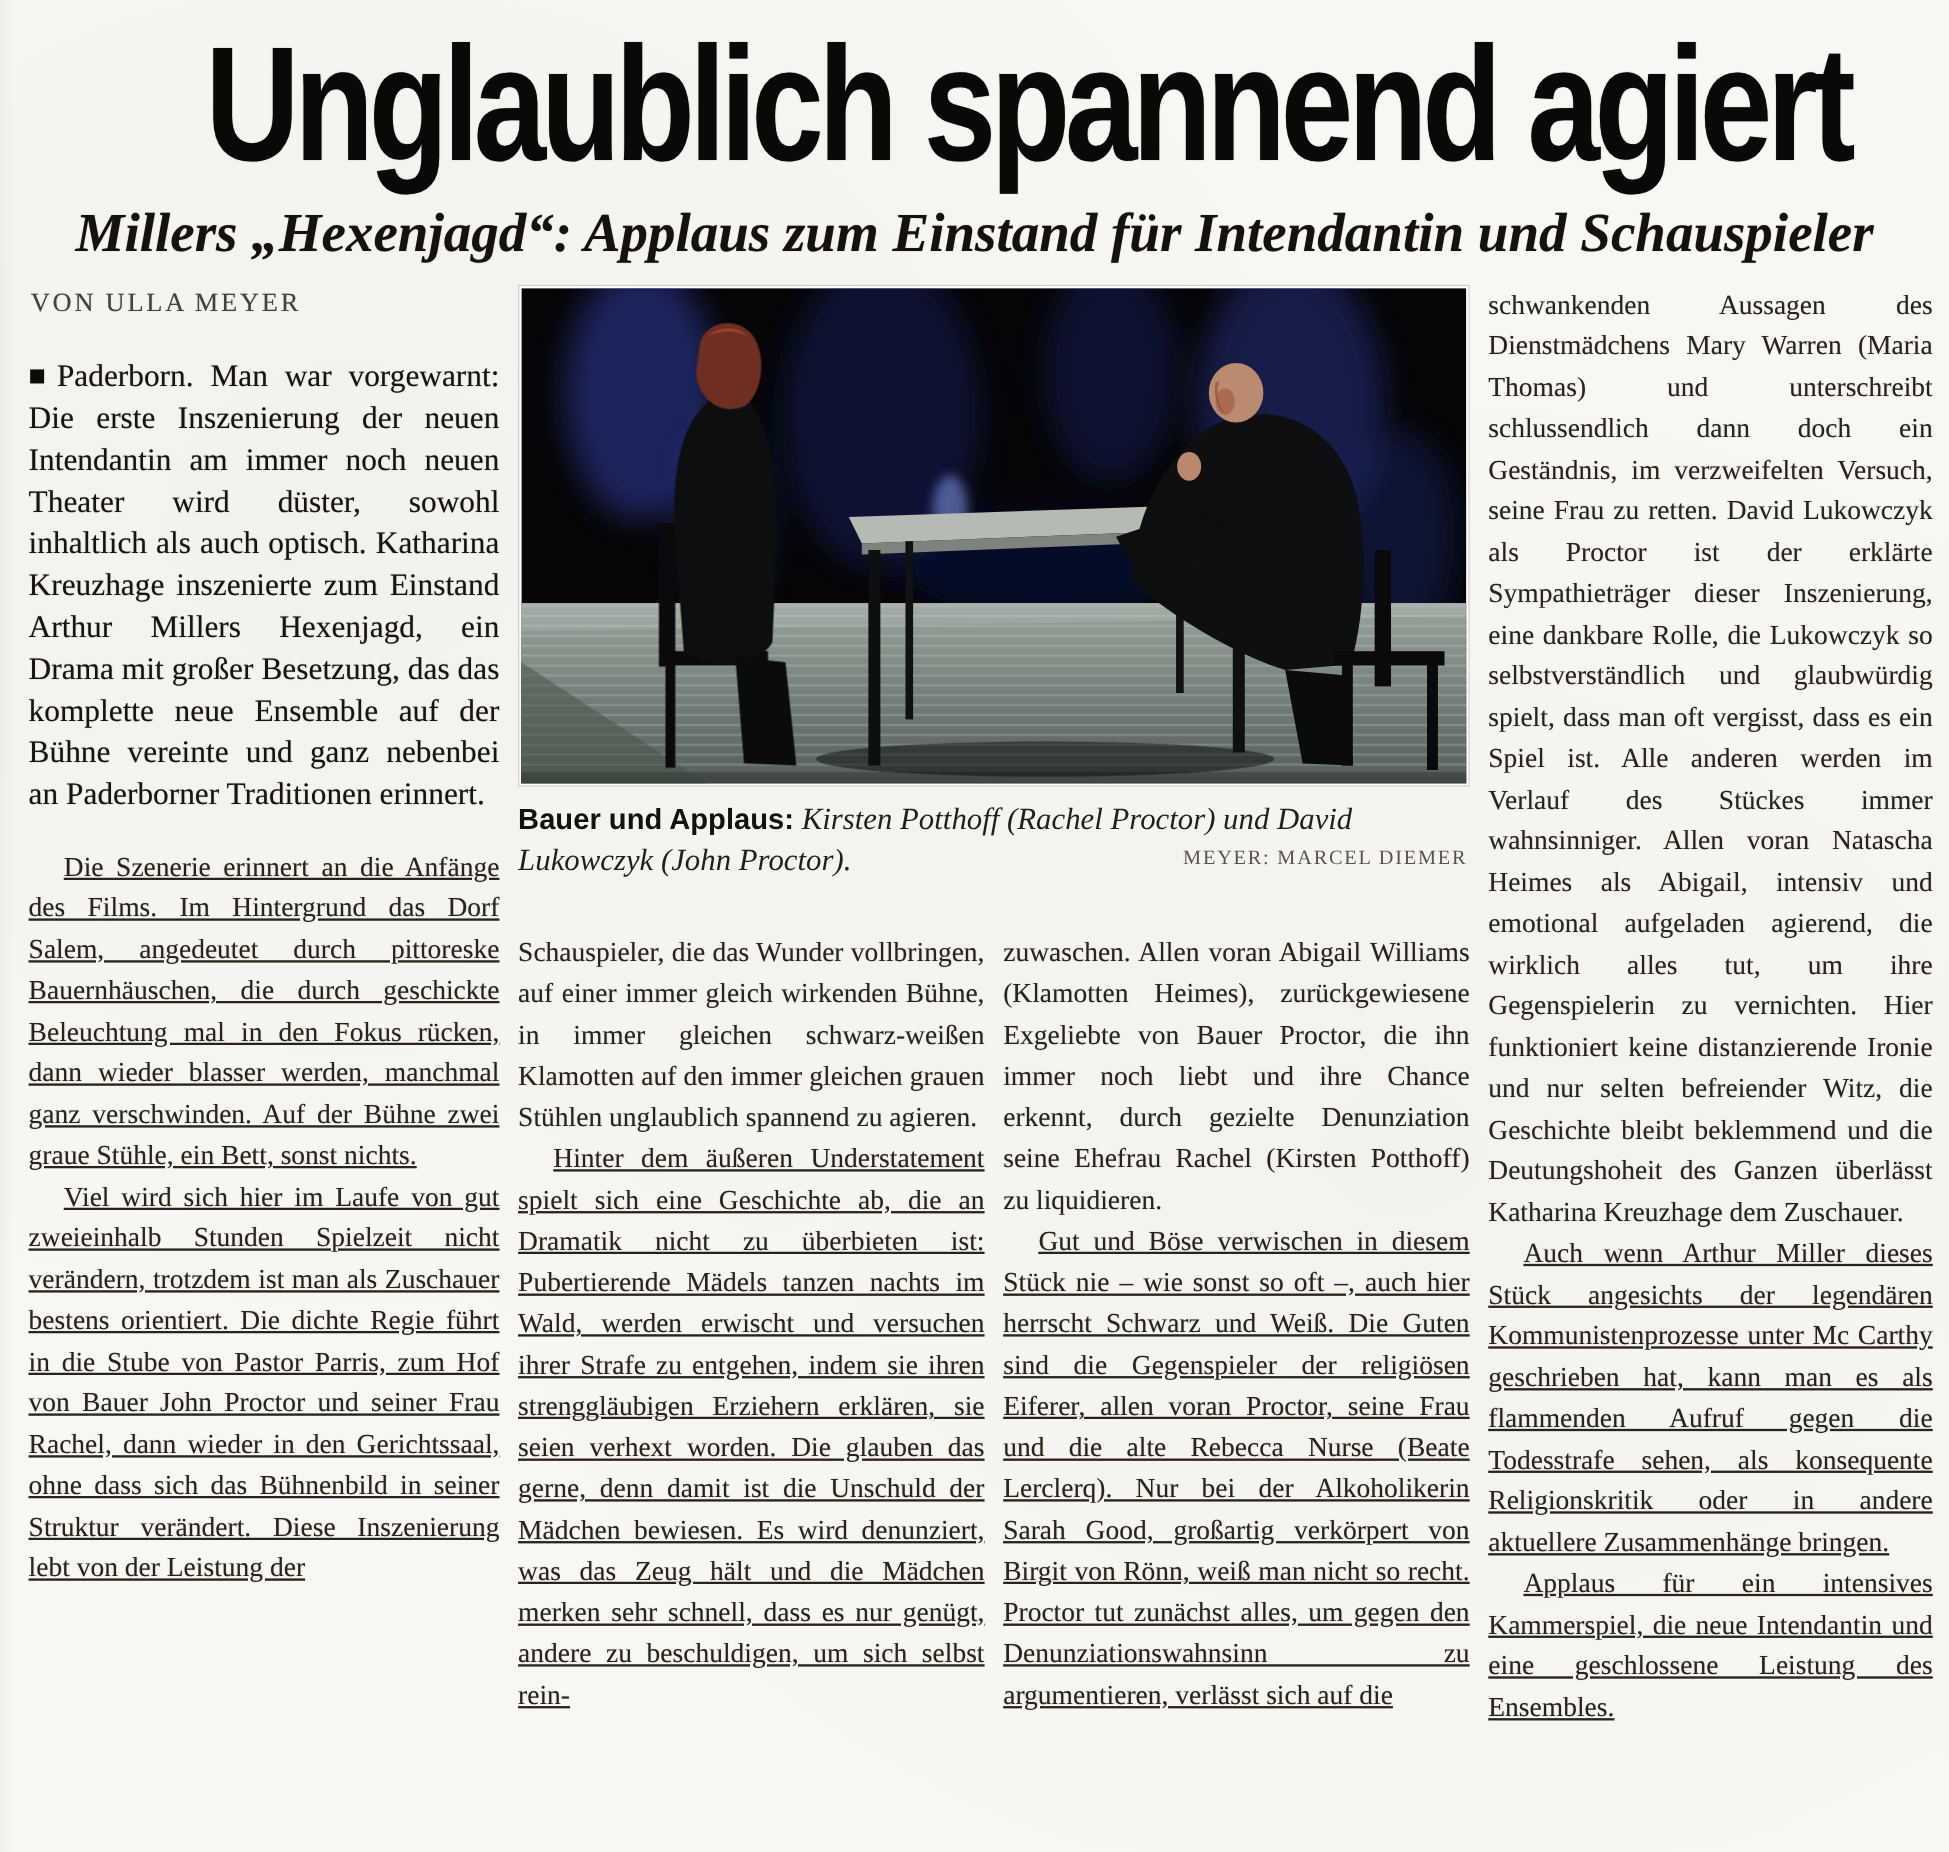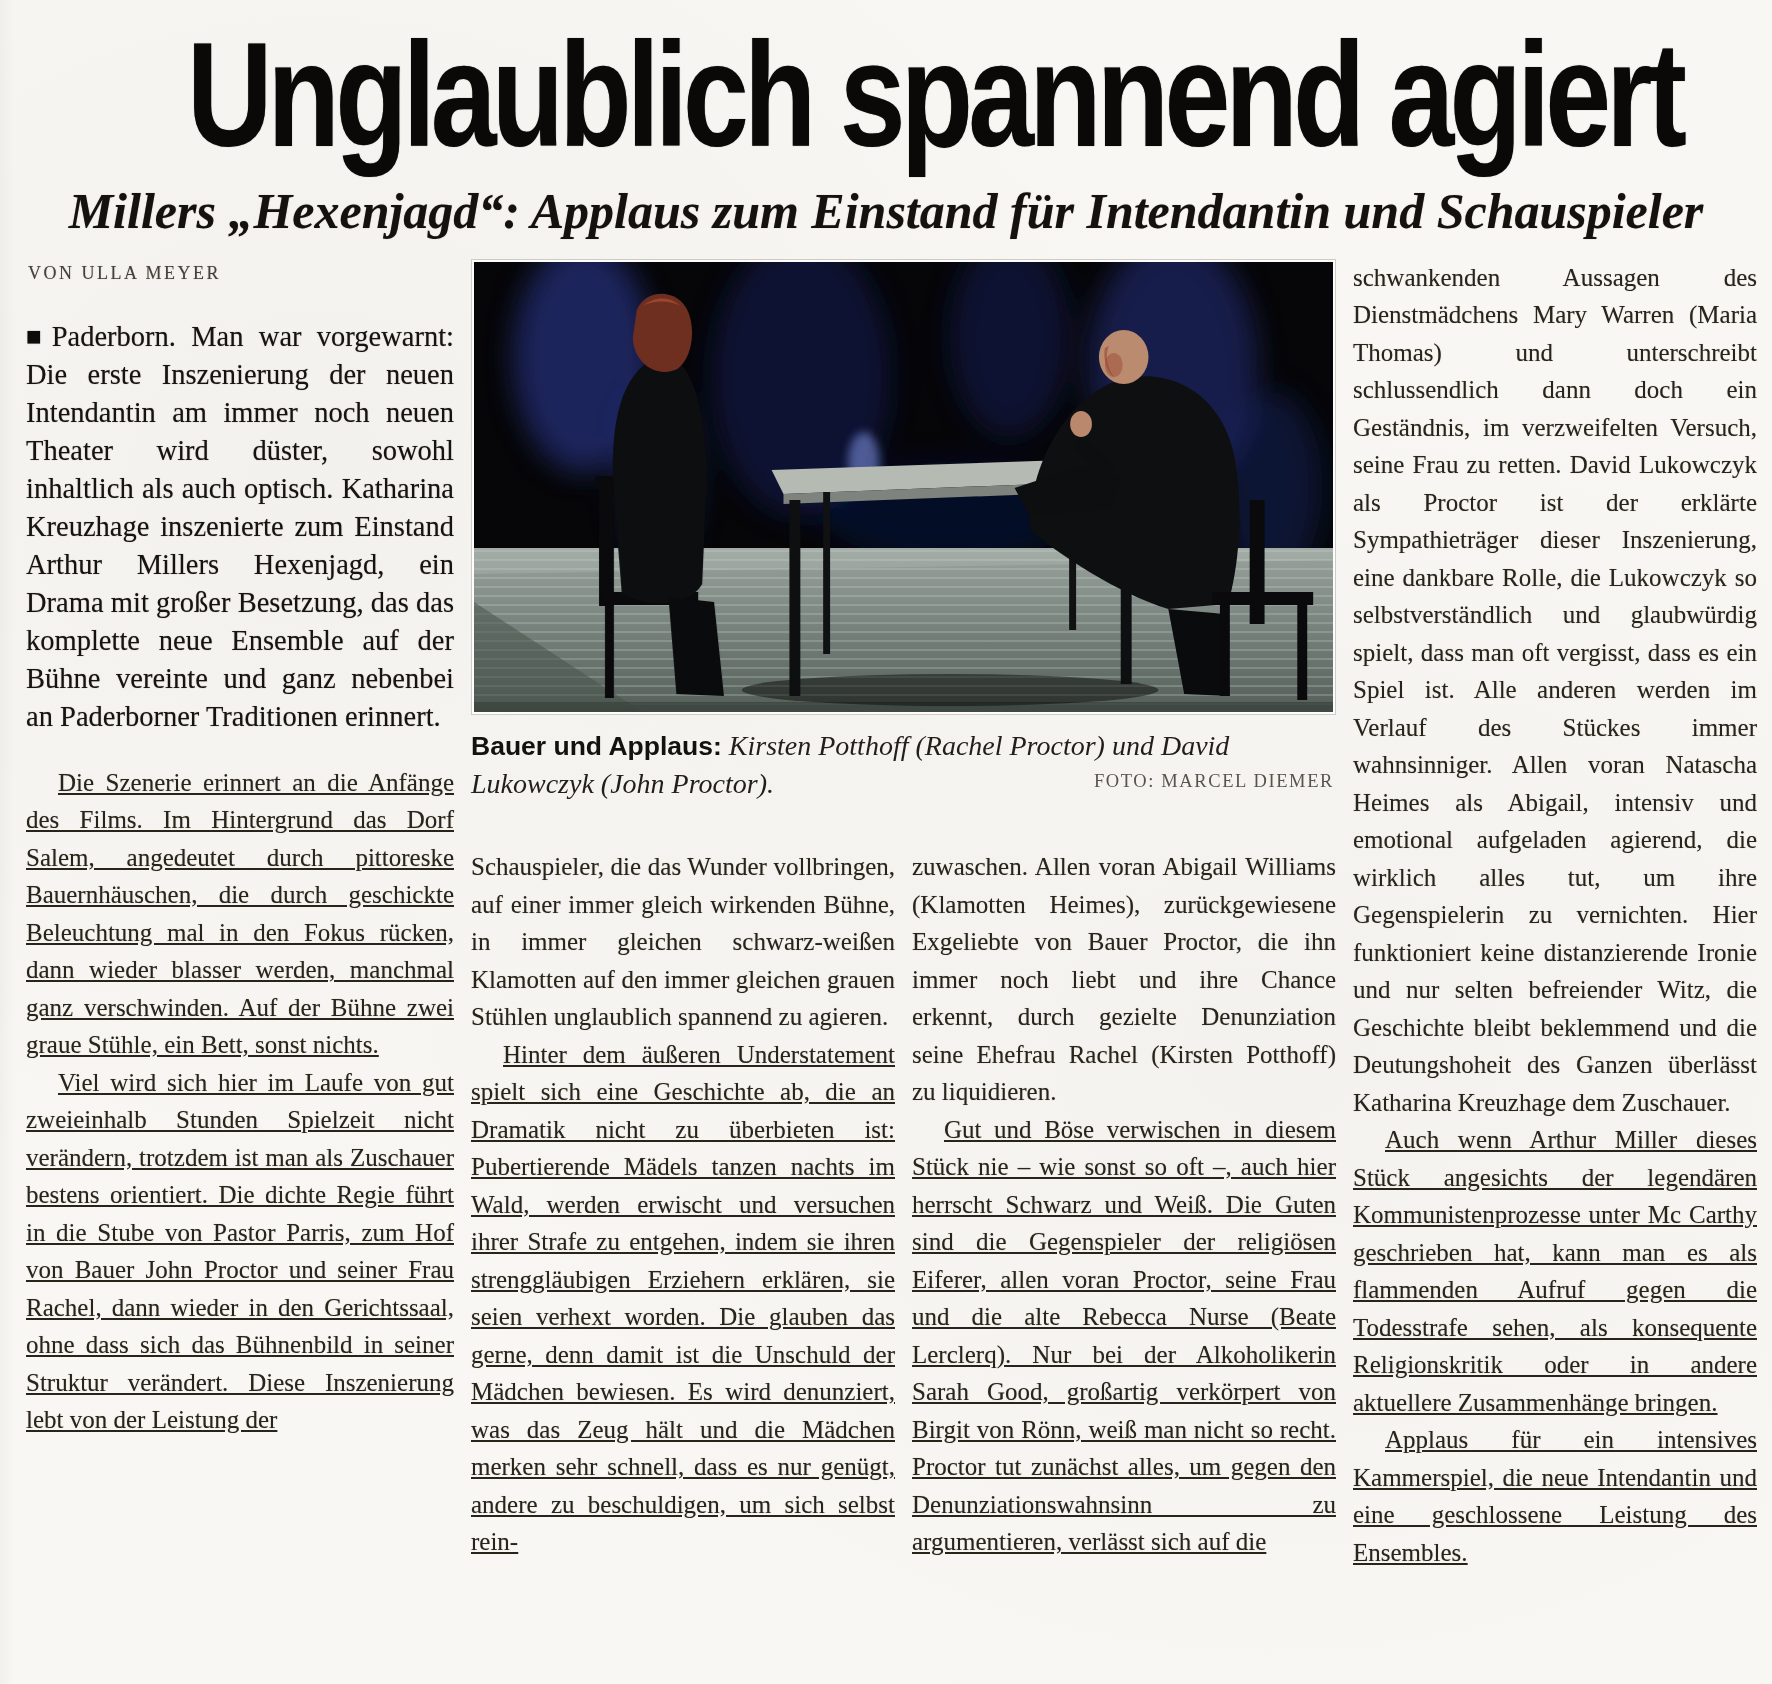--- a/index.html
+++ b/index.html
@@ -51,21 +51,21 @@
       "c1 ph ph c4"
       "c1 c2 c3 c4";
     column-gap:17px;
   }
   .col1{grid-area:c1;}
   .col2{grid-area:c2;}
   .col3{grid-area:c3;}
   .col4{grid-area:c4;}
   .photo-block{grid-area:ph;}
   .byline{
-    font-size:18px;
+    font-size:24px;
     letter-spacing:2.5px;
     color:#46413a;
     margin:4px 0 34px 2px;
     text-shadow:0 0 1px rgba(70,65,58,.4);
   }
   .p{
     font-size:25px;
     line-height:37.5px;
     text-align:justify;
     margin:0;
@@ -228,21 +228,21 @@
             <rect x="782" y="238" width="15" height="124"></rect>
             <rect x="744" y="330" width="102" height="13"></rect>
             <rect x="752" y="342" width="10" height="92"></rect>
             <rect x="830" y="342" width="10" height="96"></rect>
           </g>
         </svg>
       </div>
       <div class="caption">
         <span class="caption-label">Bauer und Applaus:</span>
         <span class="caption-text">Kirsten Potthoff (Rachel Proctor) und David Lukowczyk (John Proctor).</span>
-        <span class="credit">FOTO: MARCEL DIEMER</span>
+        <span class="credit">MEYER: MARCEL DIEMER</span>
       </div>
     </div>
 
     <div class="col2">
       <p class="p">Schauspieler, die das Wunder vollbringen, auf einer immer gleich wirkenden Bühne, in immer gleichen schwarz-weißen Klamotten auf den immer gleichen grauen Stühlen unglaublich spannend zu agieren.</p>
       <p class="p indent">Hinter dem äußeren Understatement spielt sich eine Geschichte ab, die an Dramatik nicht zu überbieten ist: Pubertierende Mädels tanzen nachts im Wald, werden erwischt und versuchen ihrer Strafe zu entgehen, indem sie ihren strenggläubigen Erziehern erklären, sie seien verhext worden. Die glauben das gerne, denn damit ist die Unschuld der Mädchen bewiesen. Es wird denunziert, was das Zeug hält und die Mädchen merken sehr schnell, dass es nur genügt, andere zu beschuldigen, um sich selbst rein-</p>
     </div>
 
     <div class="col3">
       <p class="p">zuwaschen. Allen voran Abigail Williams (Klamotten Heimes), zurückgewiesene Exgeliebte von Bauer Proctor, die ihn immer noch liebt und ihre Chance erkennt, durch gezielte Denunziation seine Ehefrau Rachel (Kirsten Potthoff) zu liquidieren.</p>

